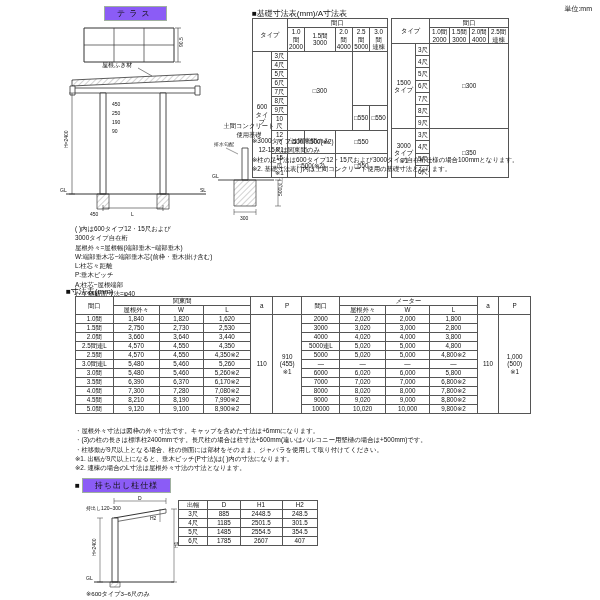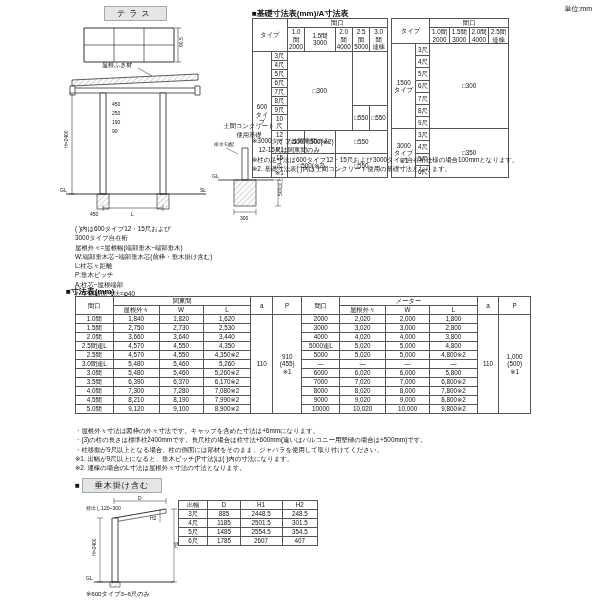--- a/index.html
+++ b/index.html
@@ -2,22 +2,22 @@
 <html><head>
 <meta charset="utf-8">
 <style>
   html,body{margin:0;padding:0;}
   body{
     width:600px;height:600px;position:relative;overflow:hidden;
     background:#ffffff;color:#111;
     font-family:"Liberation Sans","DejaVu Sans",sans-serif;
   }
   .abs{position:absolute;}
-  .title{font-size:8px;font-weight:bold;}
-  .green-tag{background:#e5e5e5;border:1px solid #9fb09f;padding:1px 12px;font-size:8px;letter-spacing:4px;}
+  .title{font-size:8px;font-weight:normal;}
+  .green-tag{background:#8b5cf6;border:1px solid #9fb09f;padding:1px 12px;font-size:8px;letter-spacing:4px;}
   .unit{font-size:7px;}
   .tbl{border-collapse:collapse;table-layout:auto;}
   .tbl th,.tbl td{
     border:1px solid #555;font-weight:normal;font-size:6.3px;
     padding:0 1px;text-align:center;vertical-align:middle;
     white-space:pre-line;line-height:1.2;height:8px;background:#fff;
   }
   .notes{font-size:6.4px;line-height:1.45;}
   .notes div{white-space:nowrap;}
   .svg-label{font-size:6px;fill:#111;}
@@ -407,21 +407,21 @@
 <div class="abs notes" style="left:75px;top:426px;width:460px;">
   <div style="white-space:normal;">・屋根外々寸法は図枠の外々寸法です。キャップを含めた寸法は+6mmになります。</div>
   <div style="white-space:normal;">・(3)の柱の長さは標準柱2400mmです。長尺柱の場合は柱寸法+600mm(違いはバルコニー用堅樋の場合は+500mm)です。</div>
   <div style="white-space:normal;">・柱移動が9尺以上となる場合、柱の側面には部材をそのまま、ジャバラを使用して取り付けてください。</div>
   <div style="white-space:normal;">※1. 出幅が9尺以上になると、垂木ピッチ(P寸法)は( )内の寸法になります。</div>
   <div style="white-space:normal;">※2. 連棟の場合のL寸法は屋根外々寸法の寸法となります。</div>
 </div>
 
 <div class="abs" style="left:75px;top:478px;display:flex;align-items:center;gap:2px;">
   <span style="font-size:8px;font-weight:bold;">■</span>
-  <span class="green-tag" style="letter-spacing:1px;">垂木掛け含む</span>
+  <span class="green-tag" style="letter-spacing:1px;">持ち出し柱仕様</span>
 </div>
 
 <svg class="abs" style="left:86px;top:496px;" width="96" height="92" viewBox="0 0 96 92">
   <defs>
     <pattern id="hatchC" width="4" height="4" patternUnits="userSpaceOnUse" patternTransform="rotate(45)">
       <line x1="0" y1="0" x2="0" y2="4" stroke="#666" stroke-width="0.6"></line>
     </pattern>
   </defs>
 
   <line x1="28" y1="5" x2="80" y2="5" stroke="#333" stroke-width="0.5"></line>

